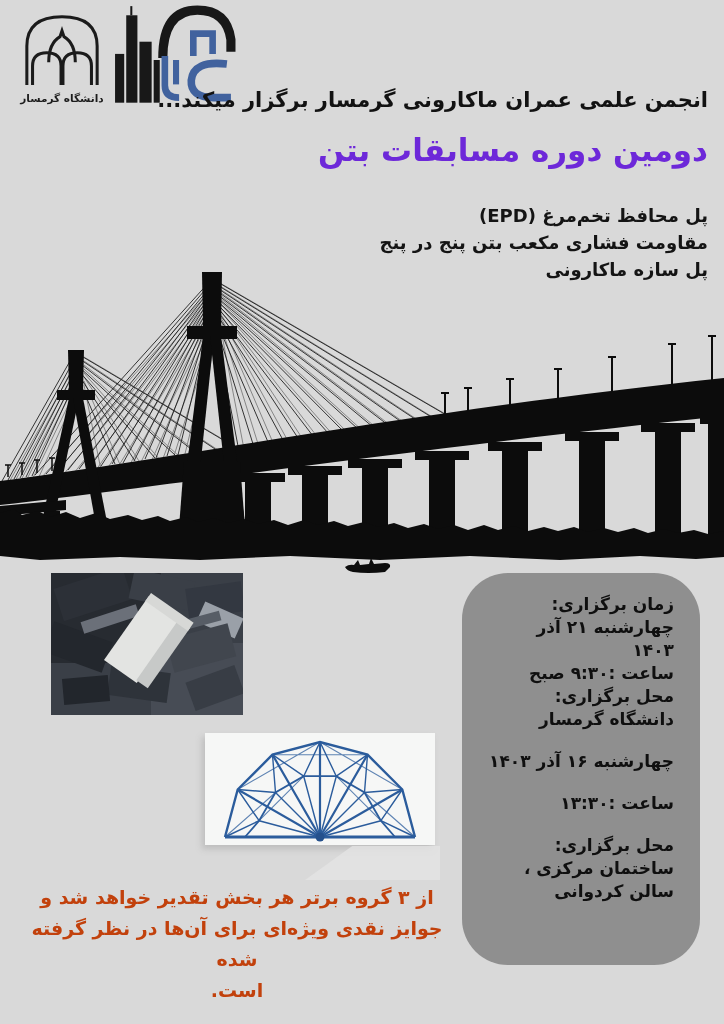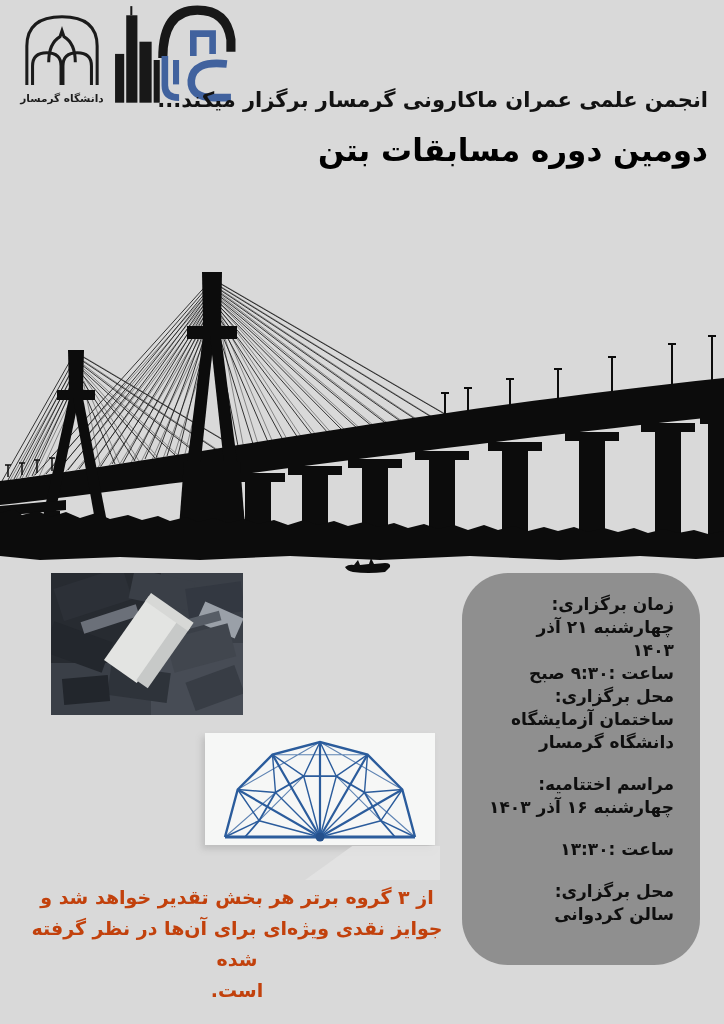--- a/index.html
+++ b/index.html
@@ -16,21 +16,21 @@
     color:#1c1c1c;letter-spacing:.5px;white-space:nowrap;
   }
   .omran-logo{left:112px;top:4px;width:124px;height:112px;}
   
   .hdr1{
     top:88px;right:16px;direction:rtl;text-align:right;
     font-size:21px;font-weight:bold;color:#121212;white-space:nowrap;
   }
   .hdr2{
     top:132px;right:16px;direction:rtl;text-align:right;
-    font-size:31px;font-weight:bold;color:#000000;white-space:nowrap;
+    font-size:31px;font-weight:bold;color:#6d28d9;white-space:nowrap;
   }
   .competitions{
     top:202px;right:16px;direction:rtl;text-align:right;
     font-size:18px;font-weight:bold;line-height:27px;color:#141414;
   }
   
   .bridge{left:0;top:270px;width:724px;height:310px;}
   
   .bricks{left:51px;top:573px;width:192px;height:142px;}
   
@@ -90,20 +90,25 @@
         <path d="M113,58 Q80,54 78,74 Q77,91 100,91 L117,91" stroke-width="7.5"></path>
         <path d="M52,50 L52,79 Q52,91 66,91" stroke-width="6.5"></path>
         <path d="M63,54 L63,78" stroke-width="6"></path>
       </g>
     </svg>
   </div>
 
   <div class="abs hdr1">انجمن علمی عمران ماکارونی گرمسار برگزار میکند...</div>
   <div class="abs hdr2">دومین دوره مسابقات بتن</div>
 
+  <div class="abs competitions">
+    <div class="line">پل محافظ تخم‌مرغ (EPD)</div>
+    <div class="line">مقاومت فشاری مکعب بتن پنج در پنج</div>
+    <div class="line">پل سازه ماکارونی</div>
+  </div>
 
   <div class="abs bridge">
     <svg width="724" height="310" viewBox="0 0 724 310">
 
       <g id="fans" stroke="#161616" stroke-width="1" opacity="0.85" fill="none">
         <path d="M211,10L35,205M211,13L46,204M211,16L57,202M211,19L68,200M211,22L79,199M211,25L90,197M211,28L101,196M211,31L112,194M211,34L123,193M211,37L134,191M211,40L145,189M211,43L156,188M211,46L167,186M211,49L178,185M211,52L189,183"></path>
         <path d="M214,10L448,146M214,13L433,148M214,16L418,151M214,19L403,153M214,22L388,155M214,25L373,157M214,28L358,159M214,31L343,161M214,34L328,163M214,37L313,166M214,40L298,168M214,43L283,170M214,46L268,172M214,49L253,174M214,52L238,176"></path>
         <path d="M74,84L2,211M74,90L8,210M74,96L14,209M74,102L20,208M74,108L26,207M74,114L32,206"></path>
         <path d="M78,84L235,177M78,88L215,179M78,92L195,182M78,96L175,185M78,100L155,188M78,104L135,191M78,108L115,194M78,112L95,197"></path>
       </g>
@@ -192,32 +197,31 @@
     </svg>
   </div>
 
   <div class="abs info-box">
     <div class="section">
       <div class="line">زمان برگزاری:</div>
       <div class="line">چهارشنبه ۲۱ آذر</div>
       <div class="line">۱۴۰۳</div>
       <div class="line">ساعت :۹:۳۰ صبح</div>
       <div class="line">محل برگزاری:</div>
-      <div class="line">ساختمان آزمایشگاه</div>
       <div class="line">دانشگاه گرمسار</div>
     </div>
     <div class="section">
-      <div class="line">مراسم اختتامیه:</div>
       <div class="line">چهارشنبه ۱۶ آذر ۱۴۰۳</div>
     </div>
     <div class="section">
       <div class="line">ساعت :۱۳:۳۰</div>
     </div>
     <div class="section">
       <div class="line">محل برگزاری:</div>
+      <div class="line">ساختمان مرکزی ،</div>
       <div class="line">سالن کردوانی</div>
     </div>
   </div>
 
   <div class="abs truss-card">
     <svg width="230" height="112" viewBox="0 0 230 112">
       <g stroke="#2b5c9c" fill="none">
         <path d="M20,104 L210,104" stroke-width="3"></path>
         <path d="M20,104 L32.7,56.5 L67.5,21.7 L115,9 L162.5,21.7 L197.3,56.5 L210,104" stroke-width="2.4"></path>
         <path d="M40,104 L54.1,87.7 L70.5,59.5 L98.7,43.2 L131.3,43.2 L159.5,59.5 L175.9,87.7 L190,104" stroke-width="1.8"></path>

